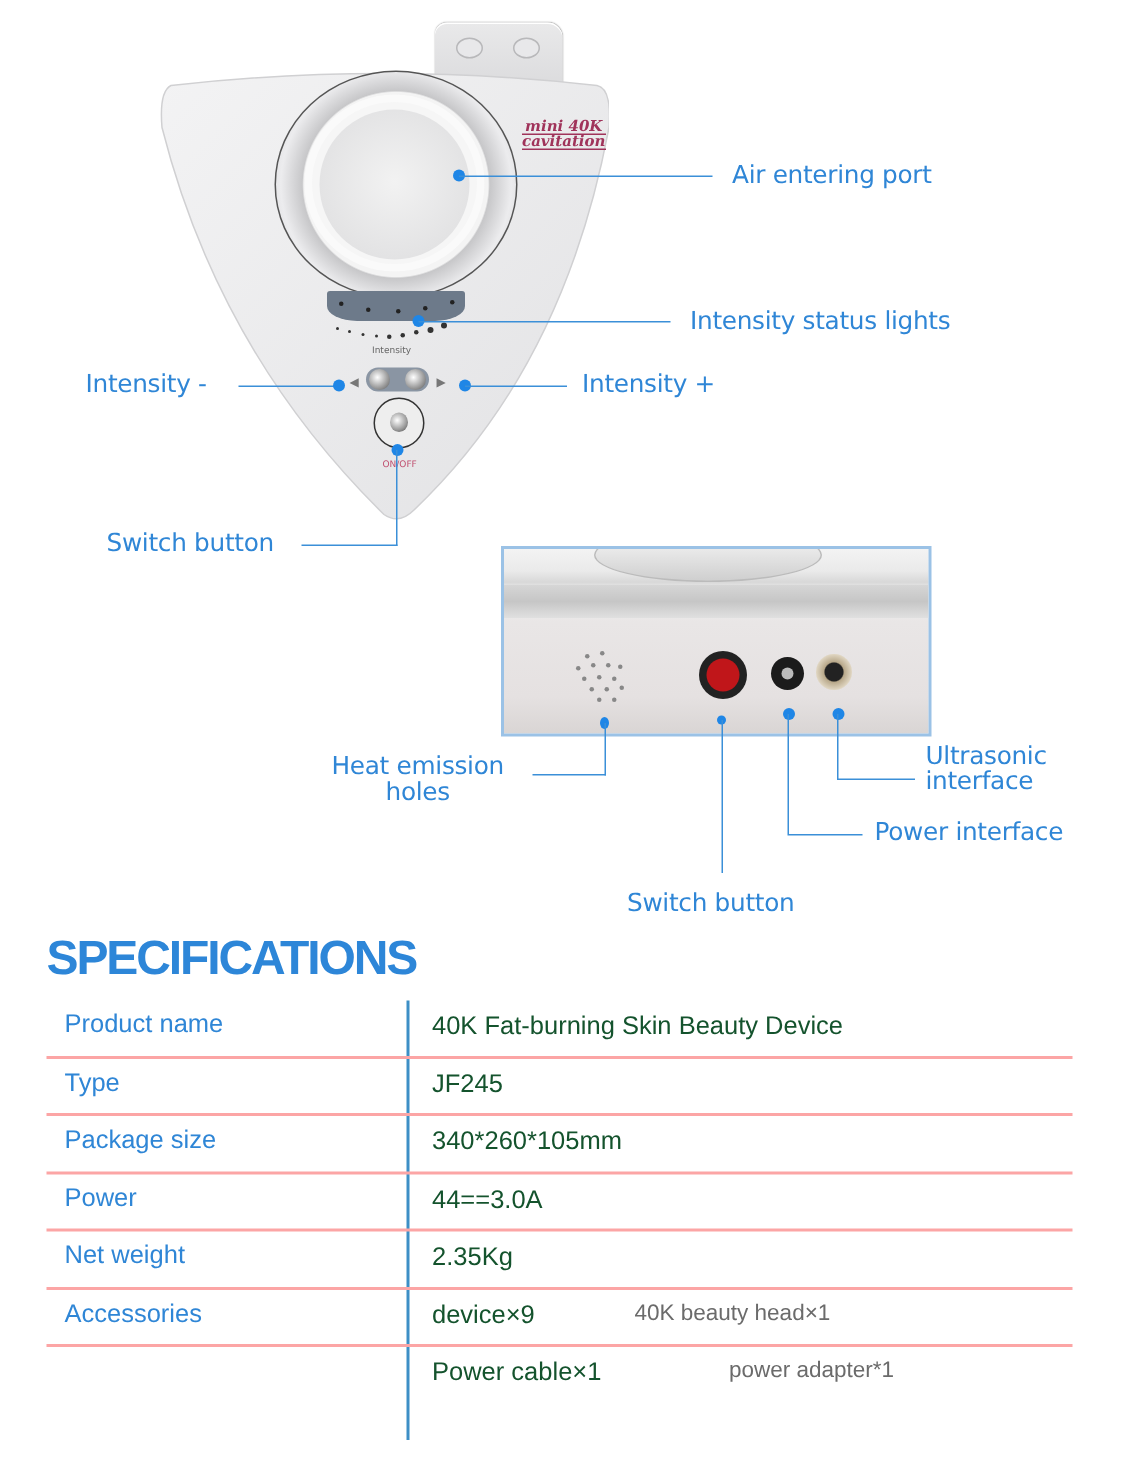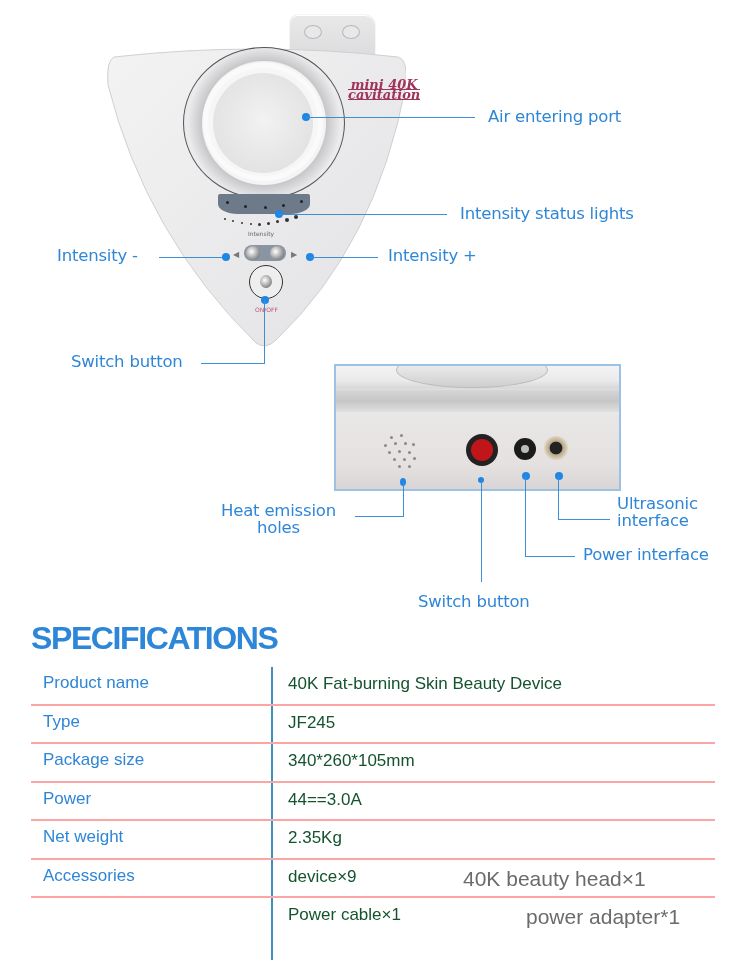--- a/index.html
+++ b/index.html
@@ -16,21 +16,21 @@
   .tab-hole { position:absolute; width:16px; height:12px; border-radius:50%;
               border:1px solid #b8b8ba; background:#e8e8ea; top:10px; }
   .device-body { position:absolute; left:106px; top:45px; width:300px; height:305px; }
   .ring-outer { position:absolute; left:183px; top:47px; width:160px; height:150px; border-radius:50%;
                 border:1px solid #555; background:radial-gradient(circle at 50% 50%, #f4f4f4 0 56%, #c7c7c9 57%, #ececee 70%, #bdbdbf 100%); }
   .ring-inner { position:absolute; left:203px; top:63px; width:120px; height:118px; border-radius:50%;
                 background:#f6f6f6; box-shadow:inset 0 0 0 5px #fafafa; }
   .ring-dome { position:absolute; left:213px; top:73px; width:100px; height:100px; border-radius:50%;
                background:radial-gradient(circle at 50% 48%, #f2f2f2, #e3e3e4 70%, #dcdcde); }
   .brand { position:absolute; left:348px; top:80px; color:#a0335a; font-family:"DejaVu Serif", serif;
-           font-style:italic; font-size:13px; line-height:9px; text-align:center; font-weight:bold; }
+           font-style:italic; font-size:10px; line-height:9px; text-align:center; font-weight:bold; }
   .brand span { display:block; border-bottom:1px solid #a0335a; }
   .status-bar { position:absolute; left:218px; top:194px; width:92px; height:20px;
                 background:#6d7a8a; border-radius:2px 2px 20px 20px / 2px 2px 10px 10px;
                 clip-path:polygon(0 0,100% 0,100% 100%,0 100%); }
   .status-led { position:absolute; width:3px; height:3px; border-radius:50%; background:#222; }
   .int-dot { position:absolute; border-radius:50%; background:#333; }
   .intensity-text { position:absolute; left:248px; top:230px; font-size:6px; color:#666; }
   .btn-pair { position:absolute; left:244px; top:245px; width:42px; height:16px;
               background:#8a95a3; border-radius:8px; }
   .btn-knob { position:absolute; top:1px; width:14px; height:14px; border-radius:50%;
@@ -58,21 +58,21 @@
               background:radial-gradient(circle,#222 0 35%, #b8a88a 40%, #e0d6c2 70%, #8a7d66 100%); }
 
   
   .spec-title { position:absolute; left:31px; top:620px; font-family:"Liberation Sans", sans-serif; font-weight:bold;
                 font-size:32px; letter-spacing:-1.4px; color:#2d86d8; }
   .spec-table { position:absolute; left:31px; top:667px; width:684px; }
   .spec-row { position:relative; height:36.5px; border-bottom:2px solid #fca5a5; }
   .spec-row.last { border-bottom:none; }
   .spec-key { position:absolute; left:12px; top:6px; font-size:17px; color:#2f86d6; font-family:"Liberation Sans", sans-serif; }
   .spec-val { position:absolute; left:257px; top:7px; font-size:17px; color:#14532d; font-family:"Liberation Sans", sans-serif; white-space:nowrap; }
-  .spec-val2 { position:absolute; top:7px; font-size:21px; color:#6b6b6b; font-family:"Liberation Sans", sans-serif; white-space:nowrap;margin-left:40px; }
+  .spec-val2 { position:absolute; top:7px; font-size:15px; color:#6b6b6b; font-family:"Liberation Sans", sans-serif; white-space:nowrap; }
   .spec-divider { position:absolute; left:271px; top:667px; width:2px; height:293px; background:#3d8fc6; }
 </style>
 </head>
 <body>
 
 <div>
   <div class="tab-top">
     <div class="tab-hole" style="left:14px;"></div>
     <div class="tab-hole" style="left:52px;"></div>
   </div>

